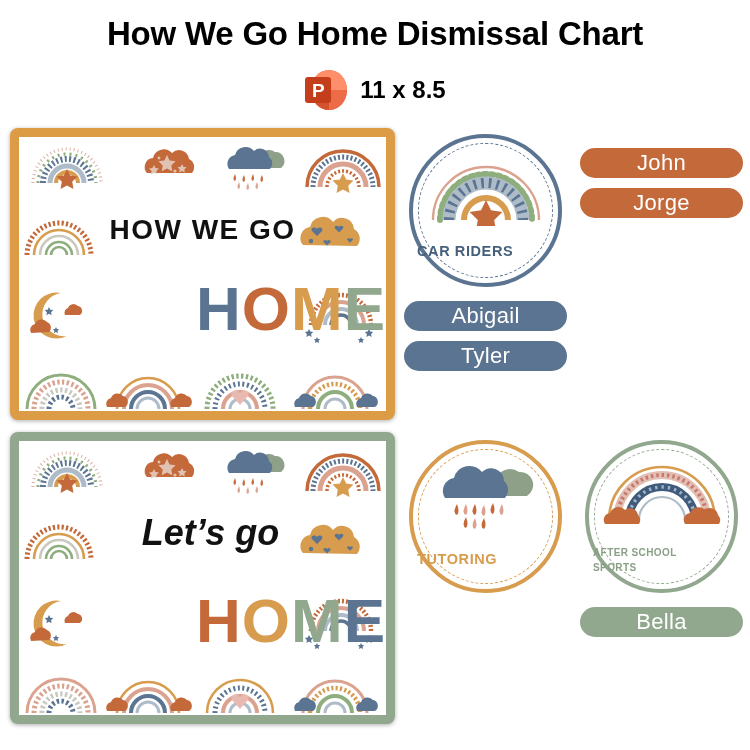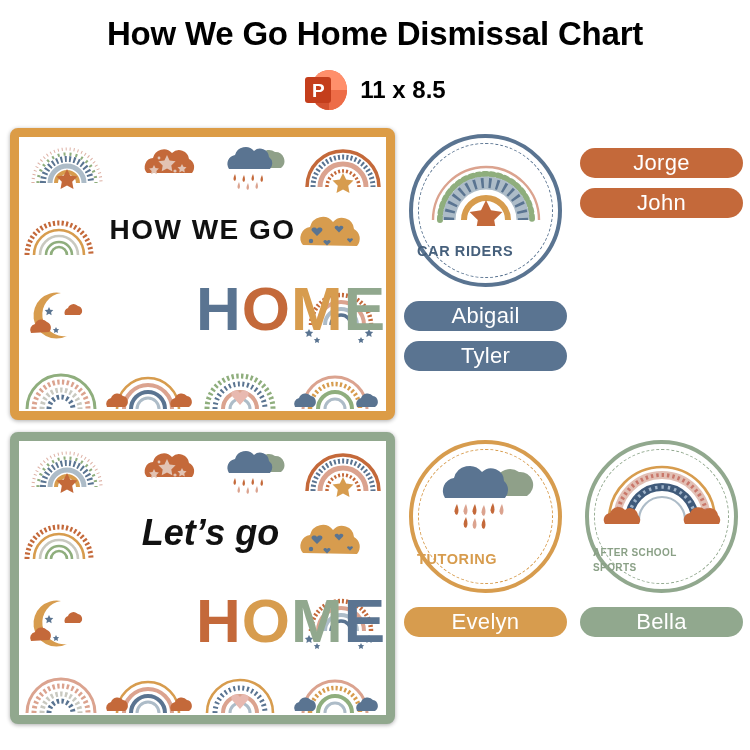--- a/index.html
+++ b/index.html
@@ -401,22 +401,22 @@
       <div class="badge-label">CAR RIDERS</div>
     </div>
     <div class="pill-list">
       <div class="pill pill-blue">Abigail</div>
       <div class="pill pill-blue">Tyler</div>
     </div>
   </div>
 
   <div class="badge-group" id="group-bike">
     <div class="pill-list">
+      <div class="pill pill-orange">John</div>
       <div class="pill pill-orange">Jorge</div>
-      <div class="pill pill-orange">John</div>
     </div>
   </div>
 
   <div class="badge-group" id="group-tutoring">
     <div class="badge" id="badge-tutoring">
       <span class="ring-outer"></span>
       <span class="ring-dash"></span>
       <svg class="badge-art" viewBox="0 0 118 72" style="top:22px;height:72px">
         <path d="M62 34 a13 13 0 0 1 9 -21 a15 15 0 0 1 21 -3 a13 13 0 0 1 8 24 z" fill="#8fa089"></path>
         <path d="M18 36 a13 13 0 0 1 9 -20 a16 16 0 0 1 28 -6 a13 13 0 0 1 22 9 a12 12 0 0 1 1 17 z" fill="#5a7491"></path>
@@ -428,23 +428,20 @@
           <path d="M57 56 q3 8 0 11 q-5 -2 0 -11z"></path>
         </g>
         <g fill="#dba38f">
           <path d="M39 42 q3 8 0 11 q-5 -2 0 -11z"></path>
           <path d="M57 43 q3 8 0 11 q-5 -2 0 -11z"></path>
           <path d="M75 42 q3 8 0 11 q-5 -2 0 -11z"></path>
           <path d="M48 56 q3 8 0 11 q-5 -2 0 -11z"></path>
         </g>
       </svg>
       <div class="badge-label">TUTORING</div>
-    </div>
-    <div class="pill-list">
-      <div class="pill pill-gold">Evelyn</div>
     </div>
   </div>
 
   <div class="badge-group" id="group-sports">
     <div class="badge" id="badge-sports">
       <span class="ring-outer"></span>
       <span class="ring-dash"></span>
       <svg class="badge-art" viewBox="0 0 118 66" style="top:22px">
         <path d="M6 58 A53 53 0 0 1 112 58" fill="none" stroke="#d79c4e" stroke-width="2.6"></path>
         <path d="M14 58 A45 45 0 0 1 104 58" fill="none" stroke="#e2bfb4" stroke-width="8"></path>

